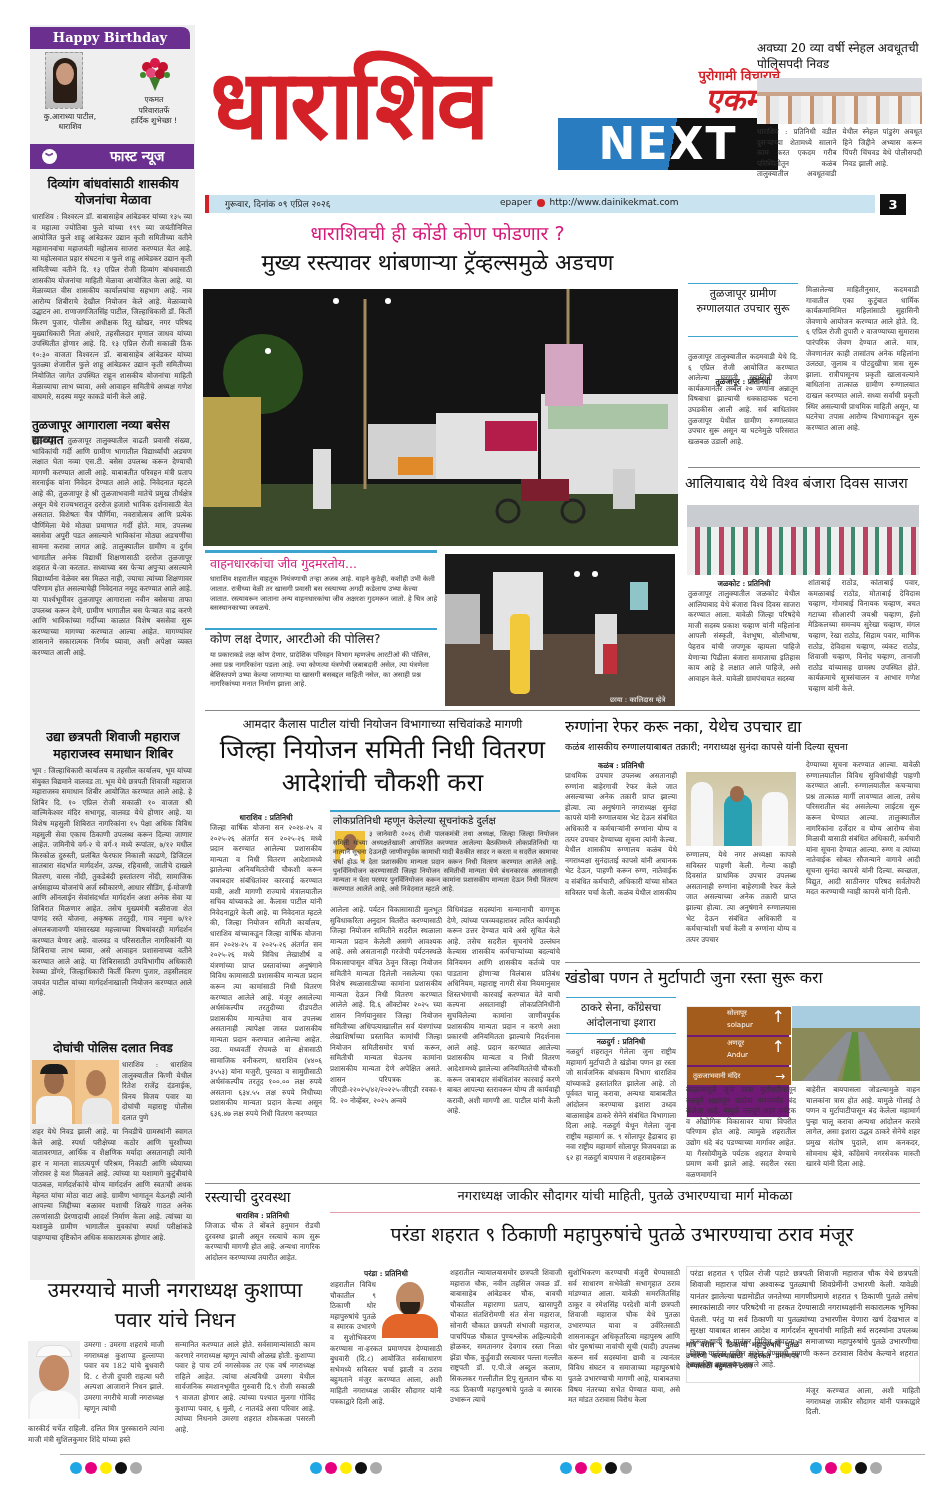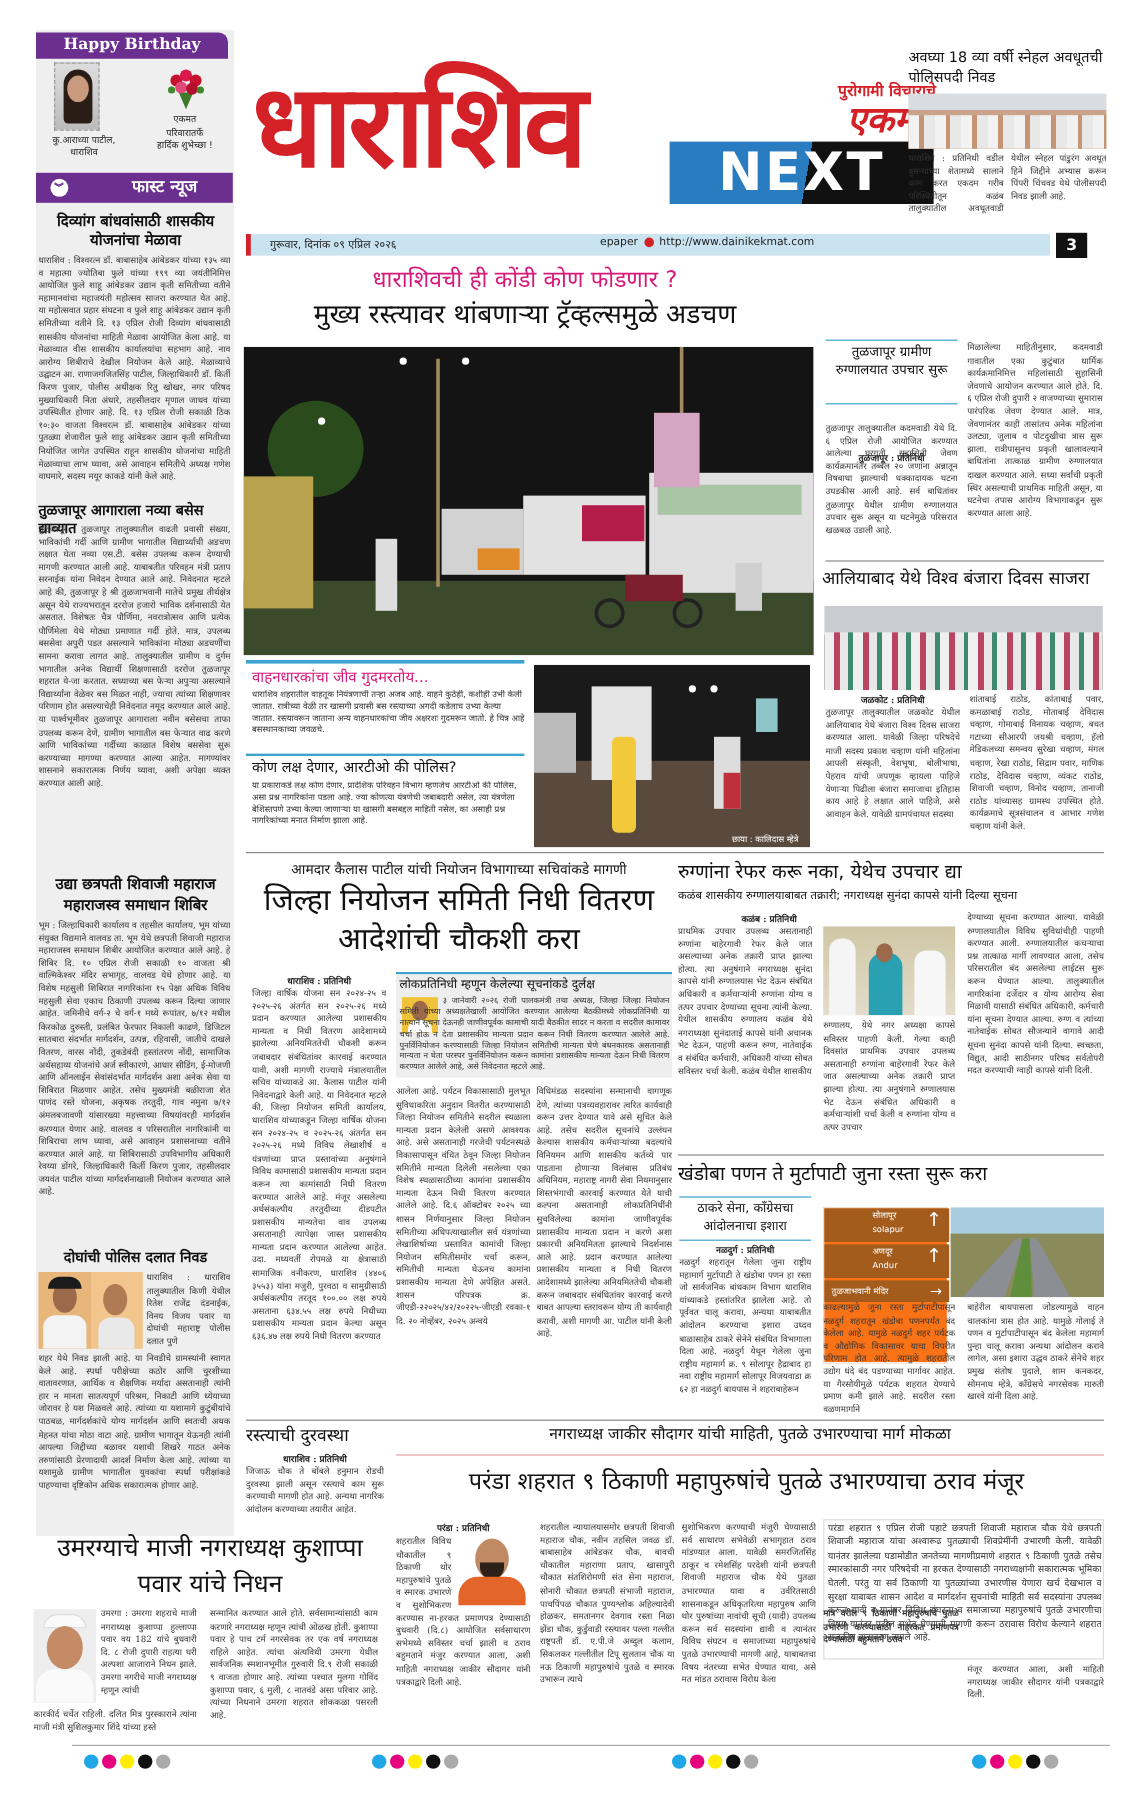--- a/index.html
+++ b/index.html
@@ -92,21 +92,21 @@
   <div style="position:absolute;left:50px;top:38px;width:30px;height:26px;border-radius:10px 10px 0 0;background:#e9e9e9;"></div>
 </div>
 <div class="abs txt" style="left:122px;top:1060px;width:70px;height:64px;overflow:hidden;">धाराशिव : धाराशिव तालुक्यातील किणी येथील रितेश राजेंद्र दंडनाईक, विनय विजय पवार या दोघांची महाराष्ट्र पोलीस दलात पुणे</div>
 <div class="abs txt" style="left:32px;top:1127px;width:160px;height:150px;overflow:hidden;">शहर येथे निवड झाली आहे. या निवडीचे ग्रामस्थांनी स्वागत केले आहे. स्पर्धा परीक्षेच्या कठोर आणि चुरशीच्या वातावरणात, आर्थिक व शैक्षणिक मर्यादा असतानाही त्यांनी हार न मानता सातत्यपूर्ण परिश्रम, निकाटी आणि ध्येयाच्या जोरावर हे यश मिळवले आहे. त्यांच्या या यशामागे कुटुंबीयांचे पाठबळ, मार्गदर्शकांचे योग्य मार्गदर्शन आणि स्वतःची अथक मेहनत यांचा मोठा वाटा आहे. ग्रामीण भागातून येऊनही त्यांनी आपल्या जिद्दीच्या बळावर यशाची शिखरे गाठत अनेक तरुणांसाठी प्रेरणादायी आदर्श निर्माण केला आहे. त्यांच्या या यशामुळे ग्रामीण भागातील युवकांचा स्पर्धा परीक्षांकडे पाहण्याचा दृष्टिकोन अधिक सकारात्मक होणार आहे.</div>
 
 <div class="abs" id="logo">धाराशिव</div>
 <div class="abs" id="tagline">पुरोगामी विचाराचे</div>
 <div class="abs" id="brand">एकमत</div>
 <div class="abs" id="next">NEXT</div>
 
-<div class="abs hd" style="left:757px;top:40px;width:165px;font-size:12px;line-height:16px;font-weight:normal;">अवघ्या 18 व्या वर्षी स्नेहल अवधूतची पोलिसपदी निवड</div>
+<div class="abs hd" style="left:757px;top:40px;width:165px;font-size:12px;line-height:16px;font-weight:normal;">अवघ्या 20 व्या वर्षी स्नेहल अवधूतची पोलिसपदी निवड</div>
 <div class="abs photo" style="left:757px;top:78px;width:165px;height:46px;background:linear-gradient(180deg,#d9dce0 0 30%,#c9a38a 30% 100%);">
   <div style="position:absolute;left:0;bottom:0;width:100%;height:28px;background:repeating-linear-gradient(90deg,#f2f2f2 0 9px,#c59472 9px 13px,#e8e8e8 13px 22px);"></div>
 </div>
 <div class="abs txt" style="left:757px;top:127px;width:165px;height:64px;overflow:hidden;column-count:2;column-gap:6px;">धाराशिव : प्रतिनिधी वडील दुसऱ्याच्या शेतामध्ये सालाने काम करत एकदम गरीब परिस्थितीतून कळंब तालुक्यातील अवधूतवाडी येथील स्नेहल पांडुरंग अवधूत हिने जिद्दीने अभ्यास करून पिंपरी चिंचवड येथे पोलीसपदी निवड झाली आहे.</div>
 
 <div class="abs" id="datebar">
     <div class="redmark"></div>
   </div>
 <div class="abs" id="date">गुरूवार, दिनांक ०९ एप्रिल २०२६</div>
 <div class="abs" id="epaper">
@@ -193,40 +193,40 @@
 <div class="abs photo" style="left:335px;top:831px;width:30px;height:30px;background:#f0c23a;">
   <div style="position:absolute;left:8px;top:3px;width:14px;height:17px;border-radius:50%;background:#9a6a4a;"></div>
   <div style="position:absolute;left:5px;top:19px;width:20px;height:11px;border-radius:8px 8px 0 0;background:#fff;"></div>
 </div>
 <div class="abs txt" style="left:333px;top:830px;width:225px;height:66px;font-family:'DejaVu Sans',sans-serif;font-size:6.8px;line-height:9.2px;overflow:hidden;text-indent:36px;">३ जानेवारी २०२६ रोजी पालकमंत्री तथा अध्यक्ष, जिल्हा जिल्हा नियोजन समिती यांच्या अध्यक्षतेखाली आयोजित करण्यात आलेल्या बैठकीमध्ये लोकप्रतिनिधी या नात्याने सूचना देऊनही जाणीवपूर्वक कामाची यादी बैठकीत सादर न करता व सदरील कामावर चर्चा होऊ न देता प्रशासकीय मान्यता प्रदान करून निधी वितरण करण्यात आलेले आहे. पुनर्विनियोजन करण्यासाठी जिल्हा नियोजन समितीची मान्यता घेणे बंधनकारक असतानाही मान्यता न घेता परस्पर पुनर्विनियोजन करून कामांना प्रशासकीय मान्यता देऊन निधी वितरण करण्यात आलेले आहे, असे निवेदनात म्हटले आहे.</div>
 <div class="abs txt" style="left:330px;top:905px;width:112px;height:290px;overflow:hidden;">आलेला आहे. पर्यटन विकासासाठी मुलभूत सुविधाकरिता अनुदान वितरीत करण्यासाठी जिल्हा नियोजन समितीने सदरील स्थळाला मान्यता प्रदान केलेली असणे आवश्यक आहे. असे असतानाही गरजेची पर्यटनस्थळे विकासापासून वंचित ठेवून जिल्हा नियोजन समितीने मान्यता दिलेली नसलेल्या एका विशेष स्थळासाठीच्या कामांना प्रशासकीय मान्यता देऊन निधी वितरण करण्यात आलेले आहे. दि.६ ऑक्टोबर २०२५ च्या शासन निर्णयानुसार जिल्हा नियोजन समितीच्या अधिपत्याखालील सर्व यंत्रणांच्या लेखाशिर्षाच्या प्रस्तावित कामांची जिल्हा नियोजन समितीसमोर चर्चा करून, समितीची मान्यता घेऊनच कामांना प्रशासकीय मान्यता देणे अपेक्षित असते. शासन परिपत्रक क्र. जीएडी-२२०२५/४२/२०२२५-जीएडी रवका-१ दि. २० नोव्हेंबर, २०२५ अन्वये</div>
 <div class="abs txt" style="left:447px;top:905px;width:113px;height:290px;overflow:hidden;">विधिमंडळ सदस्यांना सन्मानाची वागणूक देणे, त्यांच्या पत्रव्यवहारावर त्वरित कार्यवाही करून उत्तर देण्यात यावे असे सूचित केले आहे. तसेच सदरील सूचनांचे उल्लंघन केल्यास शासकीय कर्मचाऱ्यांच्या बदल्यांचे विनियमन आणि शासकीय कर्तव्ये पार पाडताना होणाऱ्या विलंबास प्रतिबंध अधिनियम, महाराष्ट्र नागरी सेवा नियमानुसार शिस्तभंगाची कारवाई करण्यात येते याची कल्पना असतानाही लोकप्रतिनिधींनी सुचविलेल्या कामांना जाणीवपूर्वक प्रशासकीय मान्यता प्रदान न करणे अशा प्रकारची अनियमितता झाल्याचे निदर्शनास आले आहे. प्रदान करण्यात आलेल्या प्रशासकीय मान्यता व निधी वितरण आदेशामध्ये झालेल्या अनियमिततेची चौकशी करून जबाबदार संबंधितांवर कारवाई करणे बाबत आपल्या स्तरावरून योग्य ती कार्यवाही करावी, अशी मागणी आ. पाटील यांनी केली आहे.</div>
 
 <div class="abs hd" style="left:565px;top:716px;width:360px;font-size:16px;line-height:22px;font-weight:normal;">रुग्णांना रेफर करू नका, येथेच उपचार द्या</div>
 <div class="abs hd" style="left:565px;top:740px;width:360px;font-size:9.5px;line-height:14px;font-weight:normal;">कळंब शासकीय रुग्णालयाबाबत तक्रारी; नगराध्यक्ष सुनंदा कापसे यांनी दिल्या सूचना</div>
-<div class="abs byline" style="left:585px;top:760px;width:112px;">कळंब : प्रतिनिधी</div>
+<div class="abs byline" style="left:565px;top:760px;width:112px;">कळंब : प्रतिनिधी</div>
 <div class="abs txt" style="left:565px;top:771px;width:112px;height:174px;overflow:hidden;">प्राथमिक उपचार उपलब्ध असतानाही रुग्णांना बाहेरगावी रेफर केले जात असल्याच्या अनेक तक्रारी प्राप्त झाल्या होत्या. त्या अनुषंगाने नगराध्यक्ष सुनंदा कापसे यांनी रुग्णालयास भेट देऊन संबंधित अधिकारी व कर्मचाऱ्यांनी रुग्णांना योग्य व तत्पर उपचार देण्याच्या सूचना त्यांनी केल्या. येथील शासकीय रुग्णालय कळंब येथे नगराध्यक्षा सुनंदाताई कापसे यांनी अचानक भेट देऊन, पाहणी करून रुग्ण, नातेवाईक व संबंधित कर्मचारी, अधिकारी यांच्या सोबत सविस्तर चर्चा केली. कळंब येथील शासकीय</div>
 <div class="abs photo" style="left:686px;top:772px;width:110px;height:74px;background:linear-gradient(180deg,#cfc7a4,#e3dccb);">
   <div style="position:absolute;left:5px;top:10px;width:22px;height:64px;border-radius:10px 10px 0 0;background:#f5f5f5;"></div>
   <div style="position:absolute;left:38px;top:22px;width:28px;height:52px;border-radius:12px 12px 0 0;background:#2aa1b3;"></div>
   <div style="position:absolute;left:44px;top:14px;width:14px;height:16px;border-radius:50%;background:#9a6a4a;"></div>
   <div style="position:absolute;left:76px;top:20px;width:26px;height:54px;border-radius:10px 10px 0 0;background:#f7f7f7;"></div>
 </div>
 <div class="abs txt" style="left:686px;top:850px;width:110px;height:95px;overflow:hidden;">रुग्णालय, येथे नगर अध्यक्षा कापसे सविस्तर पाहणी केली. गेल्या काही दिवसांत प्राथमिक उपचार उपलब्ध असतानाही रुग्णांना बाहेरगावी रेफर केले जात असल्याच्या अनेक तक्रारी प्राप्त झाल्या होत्या. त्या अनुषंगाने रुग्णालयास भेट देऊन संबंधित अधिकारी व कर्मचाऱ्यांशी चर्चा केली व रुग्णांना योग्य व तत्पर उपचार</div>
 <div class="abs txt" style="left:806px;top:760px;width:114px;height:185px;overflow:hidden;">देण्याच्या सूचना करण्यात आल्या. यावेळी रुग्णालयातील विविध सुविधांचीही पाहणी करण्यात आली. रुग्णालयातील कचऱ्याचा प्रश्न तात्काळ मार्गी लावण्यात आला, तसेच परिसरातील बंद असलेल्या लाईटस सुरू करून घेण्यात आल्या. तालुक्यातील नागरिकांना दर्जेदार व योग्य आरोग्य सेवा मिळावी यासाठी संबंधित अधिकारी, कर्मचारी यांना सूचना देण्यात आल्या. रुग्ण व त्यांच्या नातेवाईक सोबत सौजन्याने वागावे आदी सूचना सुनंदा कापसे यांनी दिल्या. स्वच्छता, विद्युत, आदी साठीनगर परिषद सर्वतोपरी मदत करण्याची ग्वाही कापसे यांनी दिली.</div>
 <div class="abs rule" style="left:565px;top:962px;width:355px;"></div>
 
 <div class="abs hd" style="left:565px;top:966px;width:360px;font-size:16px;line-height:24px;font-weight:normal;">खंडोबा पणन ते मुर्टापाटी जुना रस्ता सुरू करा</div>
 <div class="abs" style="left:566px;top:997px;width:110px;height:1px;background:#3da4cf;"></div>
 <div class="abs hd" style="left:566px;top:1000px;width:110px;font-size:10.5px;line-height:15px;text-align:center;font-weight:normal;">ठाकरे सेना, काँग्रेसचा आंदोलनाचा इशारा</div>
 <div class="abs" style="left:566px;top:1033px;width:110px;height:1px;background:#3da4cf;"></div>
 <div class="abs byline" style="left:566px;top:1036px;width:110px;">नळदुर्ग : प्रतिनिधी</div>
 <div class="abs txt" style="left:566px;top:1047px;width:110px;height:138px;overflow:hidden;">नळदुर्ग शहरातून गेलेला जुना राष्ट्रीय महामार्ग मुर्टापाटी ते खंडोबा पणन हा रस्ता जो सार्वजनिक बांधकाम विभाग धाराशिव यांच्याकडे हस्तांतरित झालेला आहे. तो पूर्ववत चालू करावा, अन्यथा याबाबतीत आंदोलन करण्याचा इशारा उध्दव बाळासाहेब ठाकरे सेनेने संबंधित विभागाला दिला आहे. नळदुर्ग येथून गेलेला जुना राष्ट्रीय महामार्ग क्र. ९ सोलापूर हैद्राबाद हा नवा राष्ट्रीय महामार्ग सोलापूर विजयवाडा क्र ६२ हा नळदुर्ग बायपास ने शहराबाहेरून</div>
 
-<div class="abs" style="left:686px;top:1006px;width:104px;height:130px;background:#f97316;border:1px solid #eee;">
+<div class="abs" style="left:686px;top:1006px;width:104px;height:112px;background:#701a75;border:1px solid #eee;">
   <div style="position:absolute;left:0;top:0;width:104px;height:28px;background:#a35c1c;color:#fff;font-size:7px;line-height:12px;padding-left:40px;">
     <div>सोलापूर</div>
       <div>solapur</div>
     <span style="position:absolute;right:6px;top:4px;font-size:16px;">↑</span>
   </div>
   <div style="position:absolute;left:0;top:30px;width:104px;height:28px;background:#a35c1c;color:#fff;font-size:7px;line-height:12px;padding-left:40px;">
     <div>अणदूर</div>
       <div>Andur</div>
     <span style="position:absolute;right:6px;top:4px;font-size:16px;">↑</span>
   </div>

